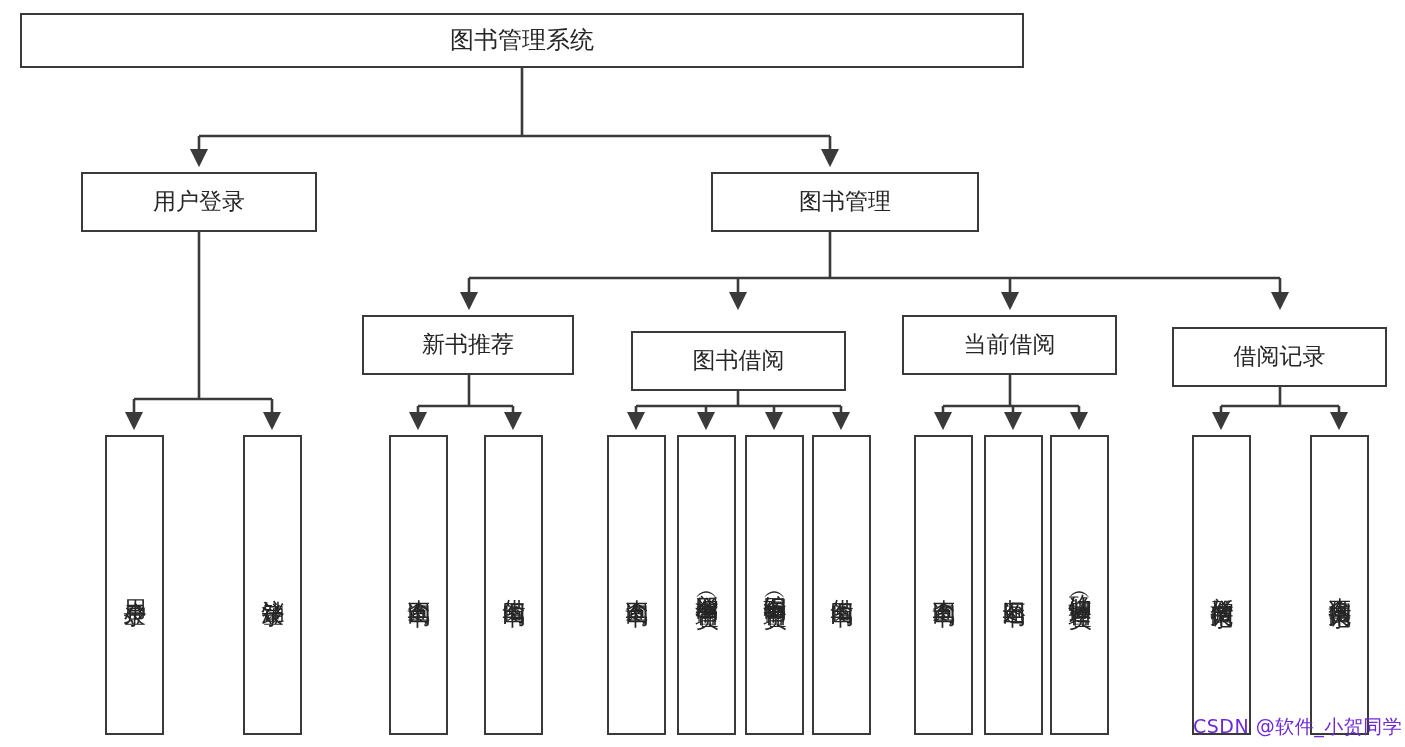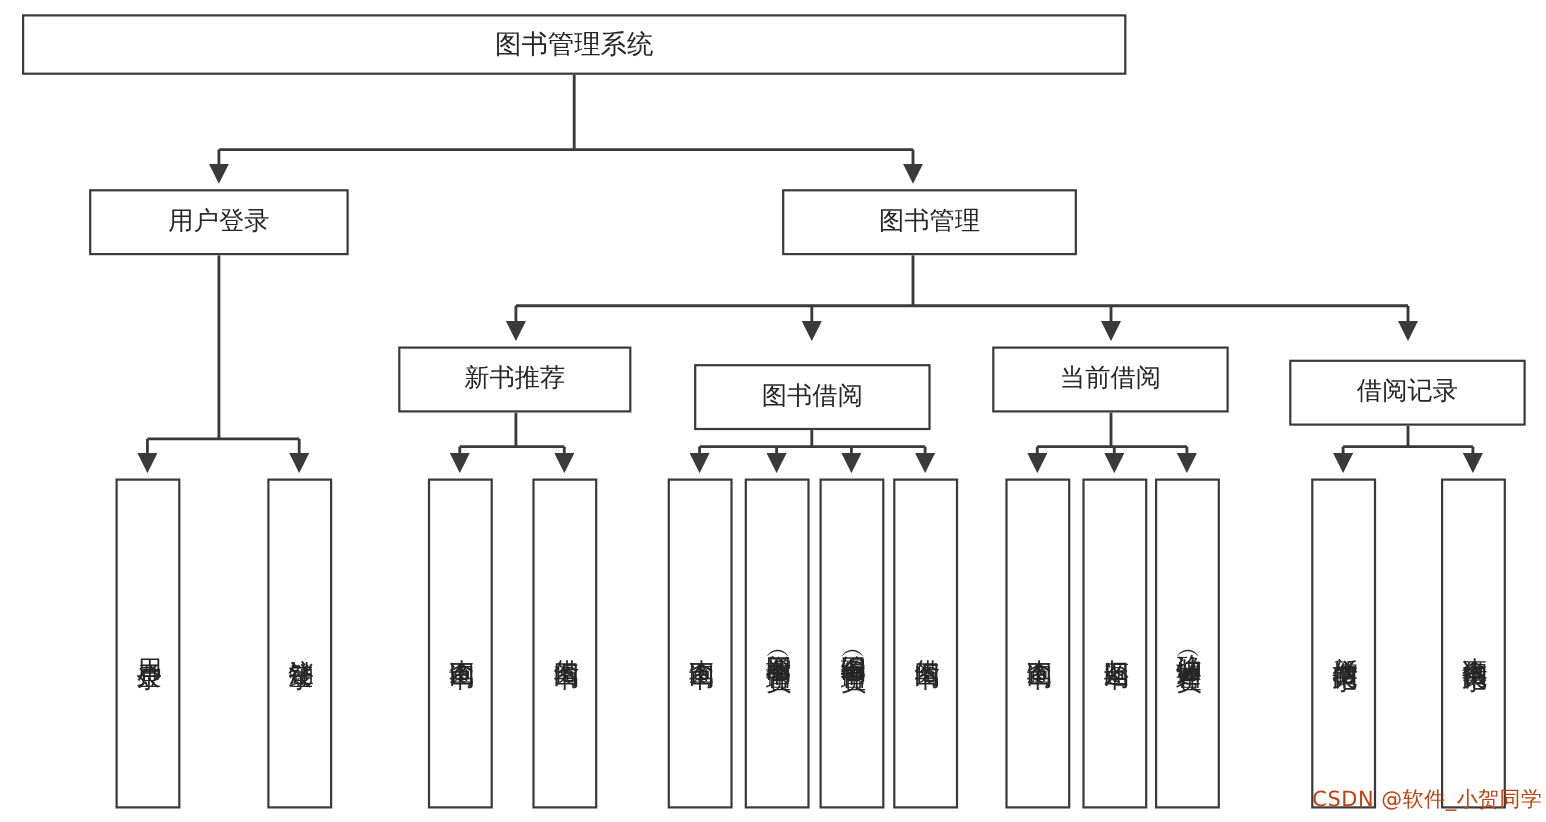--- a/index.html
+++ b/index.html
@@ -48,21 +48,21 @@
   .node.vertical .label {
     writing-mode: vertical-rl;
     text-orientation: upright;
     font-size: 23px;
     letter-spacing: 2px;
   }
   .node.root .label { font-size: 24px; }
   .watermark {
     position: absolute;
     font-size: 19px;
-    color: #c2410c;
+    color: #6d28d9;
     white-space: nowrap;
     letter-spacing: 0.5px;
   }
 </style>
 </head>
 <body>
 
 <div id="diagram-root">
 
   <svg class="edges" viewBox="0 0 1405 747" xmlns="http://www.w3.org/2000/svg">

